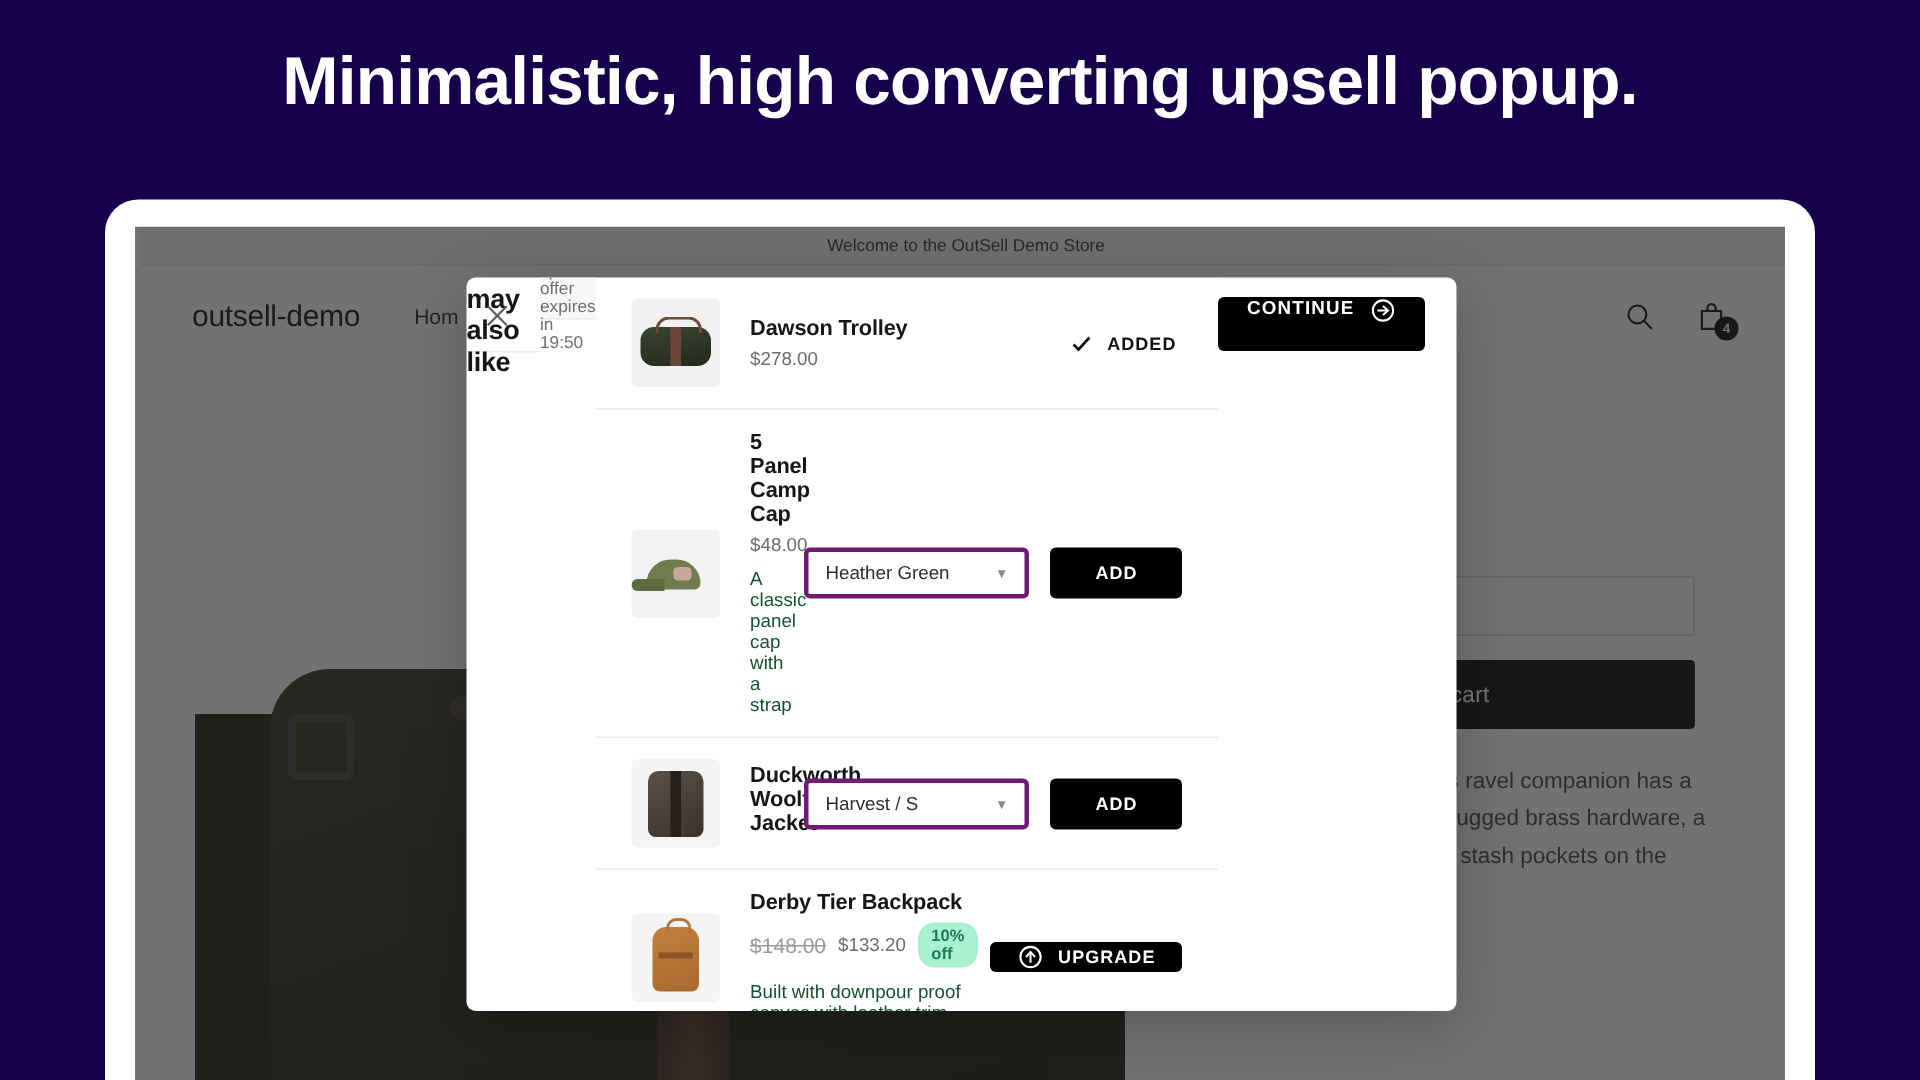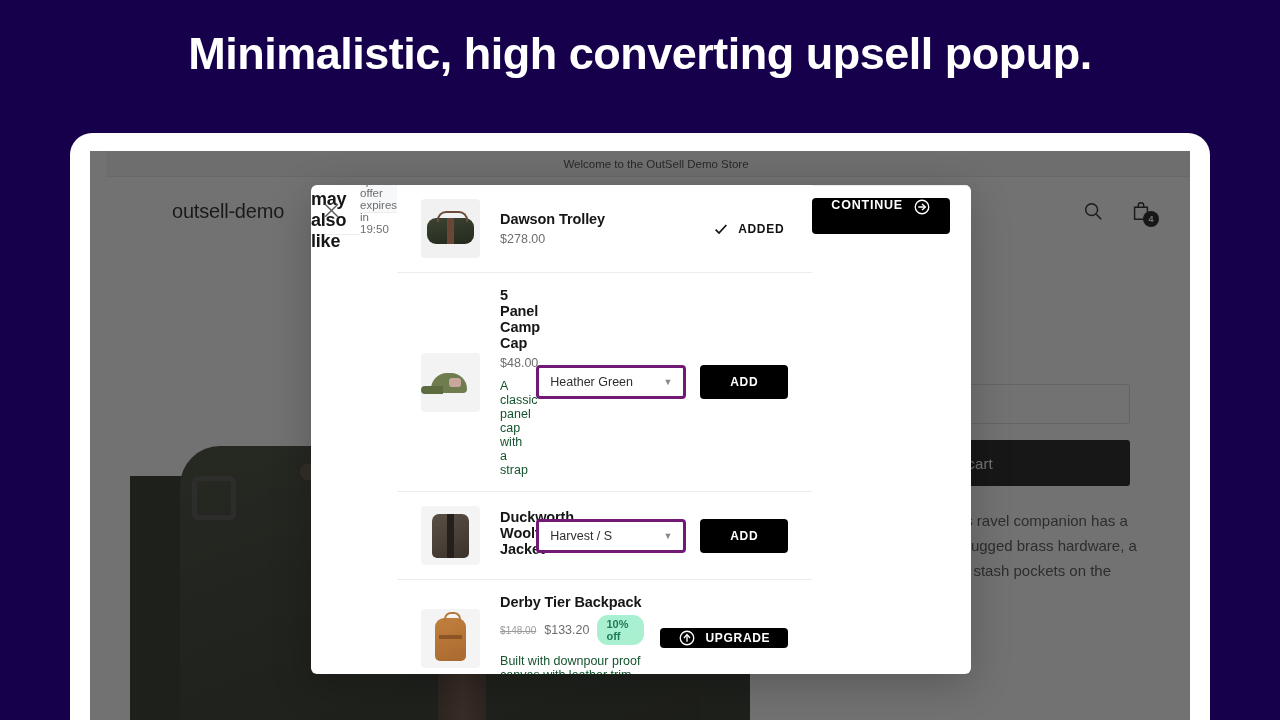--- a/index.html
+++ b/index.html
@@ -25,30 +25,30 @@
     box-shadow:0 0 0 0 rgba(0,0,0,0);
   }
   .screen{
     position:absolute;left:20px;top:18px;width:1100px;height:582px;
     overflow:hidden;background:#ffffff;
   }
 
   
   .store{position:absolute;inset:0;background:#ffffff;}
   .announce{
-    position:absolute;left:16px;top:0;width:1100px;height:25px;
+    position:absolute;left:4px;top:0;width:1100px;height:25px;
     background:#f4f4f4;border-bottom:1px solid #e8e8e8;
     display:flex;align-items:center;justify-content:center;
     font-size:11.5px;color:#3b3b3b;
   }
   .store-header{
     position:absolute;left:0;top:25px;width:1100px;height:70px;
     display:flex;align-items:center;padding:0 38px;box-sizing:border-box;
   }
-  .logo{font-size:20px;color:#1a1a1a;letter-spacing:-0.2px;margin-left:44px;}
+  .logo{font-size:20px;color:#1a1a1a;letter-spacing:-0.2px;}
   .nav{display:flex;gap:26px;margin-left:36px;font-size:14px;color:#2b2b2b;}
   .header-icons{margin-left:auto;display:flex;align-items:center;gap:26px;}
   .ico{width:22px;height:22px;position:relative;color:#1a1a1a;}
   .ico svg{display:block;width:22px;height:22px;}
   .cart-badge{
     position:absolute;right:-7px;bottom:-5px;width:16px;height:16px;border-radius:50%;
     background:#111;color:#fff;font-size:9px;display:flex;align-items:center;justify-content:center;
     font-weight:bold;
   }
 
@@ -175,21 +175,21 @@
     border:2px solid #b4763a;border-bottom:0;border-radius:7px 7px 0 0;
   }
   .t-pack .s:after{
     content:"";position:absolute;left:4px;top:17px;width:23px;height:4px;background:#8d5526;
   }
 
   .r-info{margin-left:20px;flex:1 1 auto;min-width:0;}
   .r-name{font-size:14.5px;font-weight:bold;color:#161616;margin-bottom:5px;letter-spacing:-0.1px;}
   .r-priceline{display:flex;align-items:center;gap:8px;}
   .r-price{font-size:12.5px;color:#6e6e6e;}
-  .r-compare{font-size:10px;color:#9a9a9a;text-decoration:line-through;}
+  .r-compare{font-size:14px;color:#9a9a9a;text-decoration:line-through;}
   .r-badge{
     background:#a9f0d1;color:#1f7a56;font-size:11px;font-weight:bold;
     padding:3px 9px;border-radius:11px;
   }
   .r-desc{font-size:12.5px;color:#14532d;margin-top:9px;}
 
   .r-actions{display:flex;align-items:center;gap:14px;margin-left:16px;flex:0 0 auto;}
   .variant{
     width:150px;height:34px;border:3px solid #701a75;border-radius:4px;background:#fff;
     display:flex;align-items:center;padding:0 11px;box-sizing:border-box;

